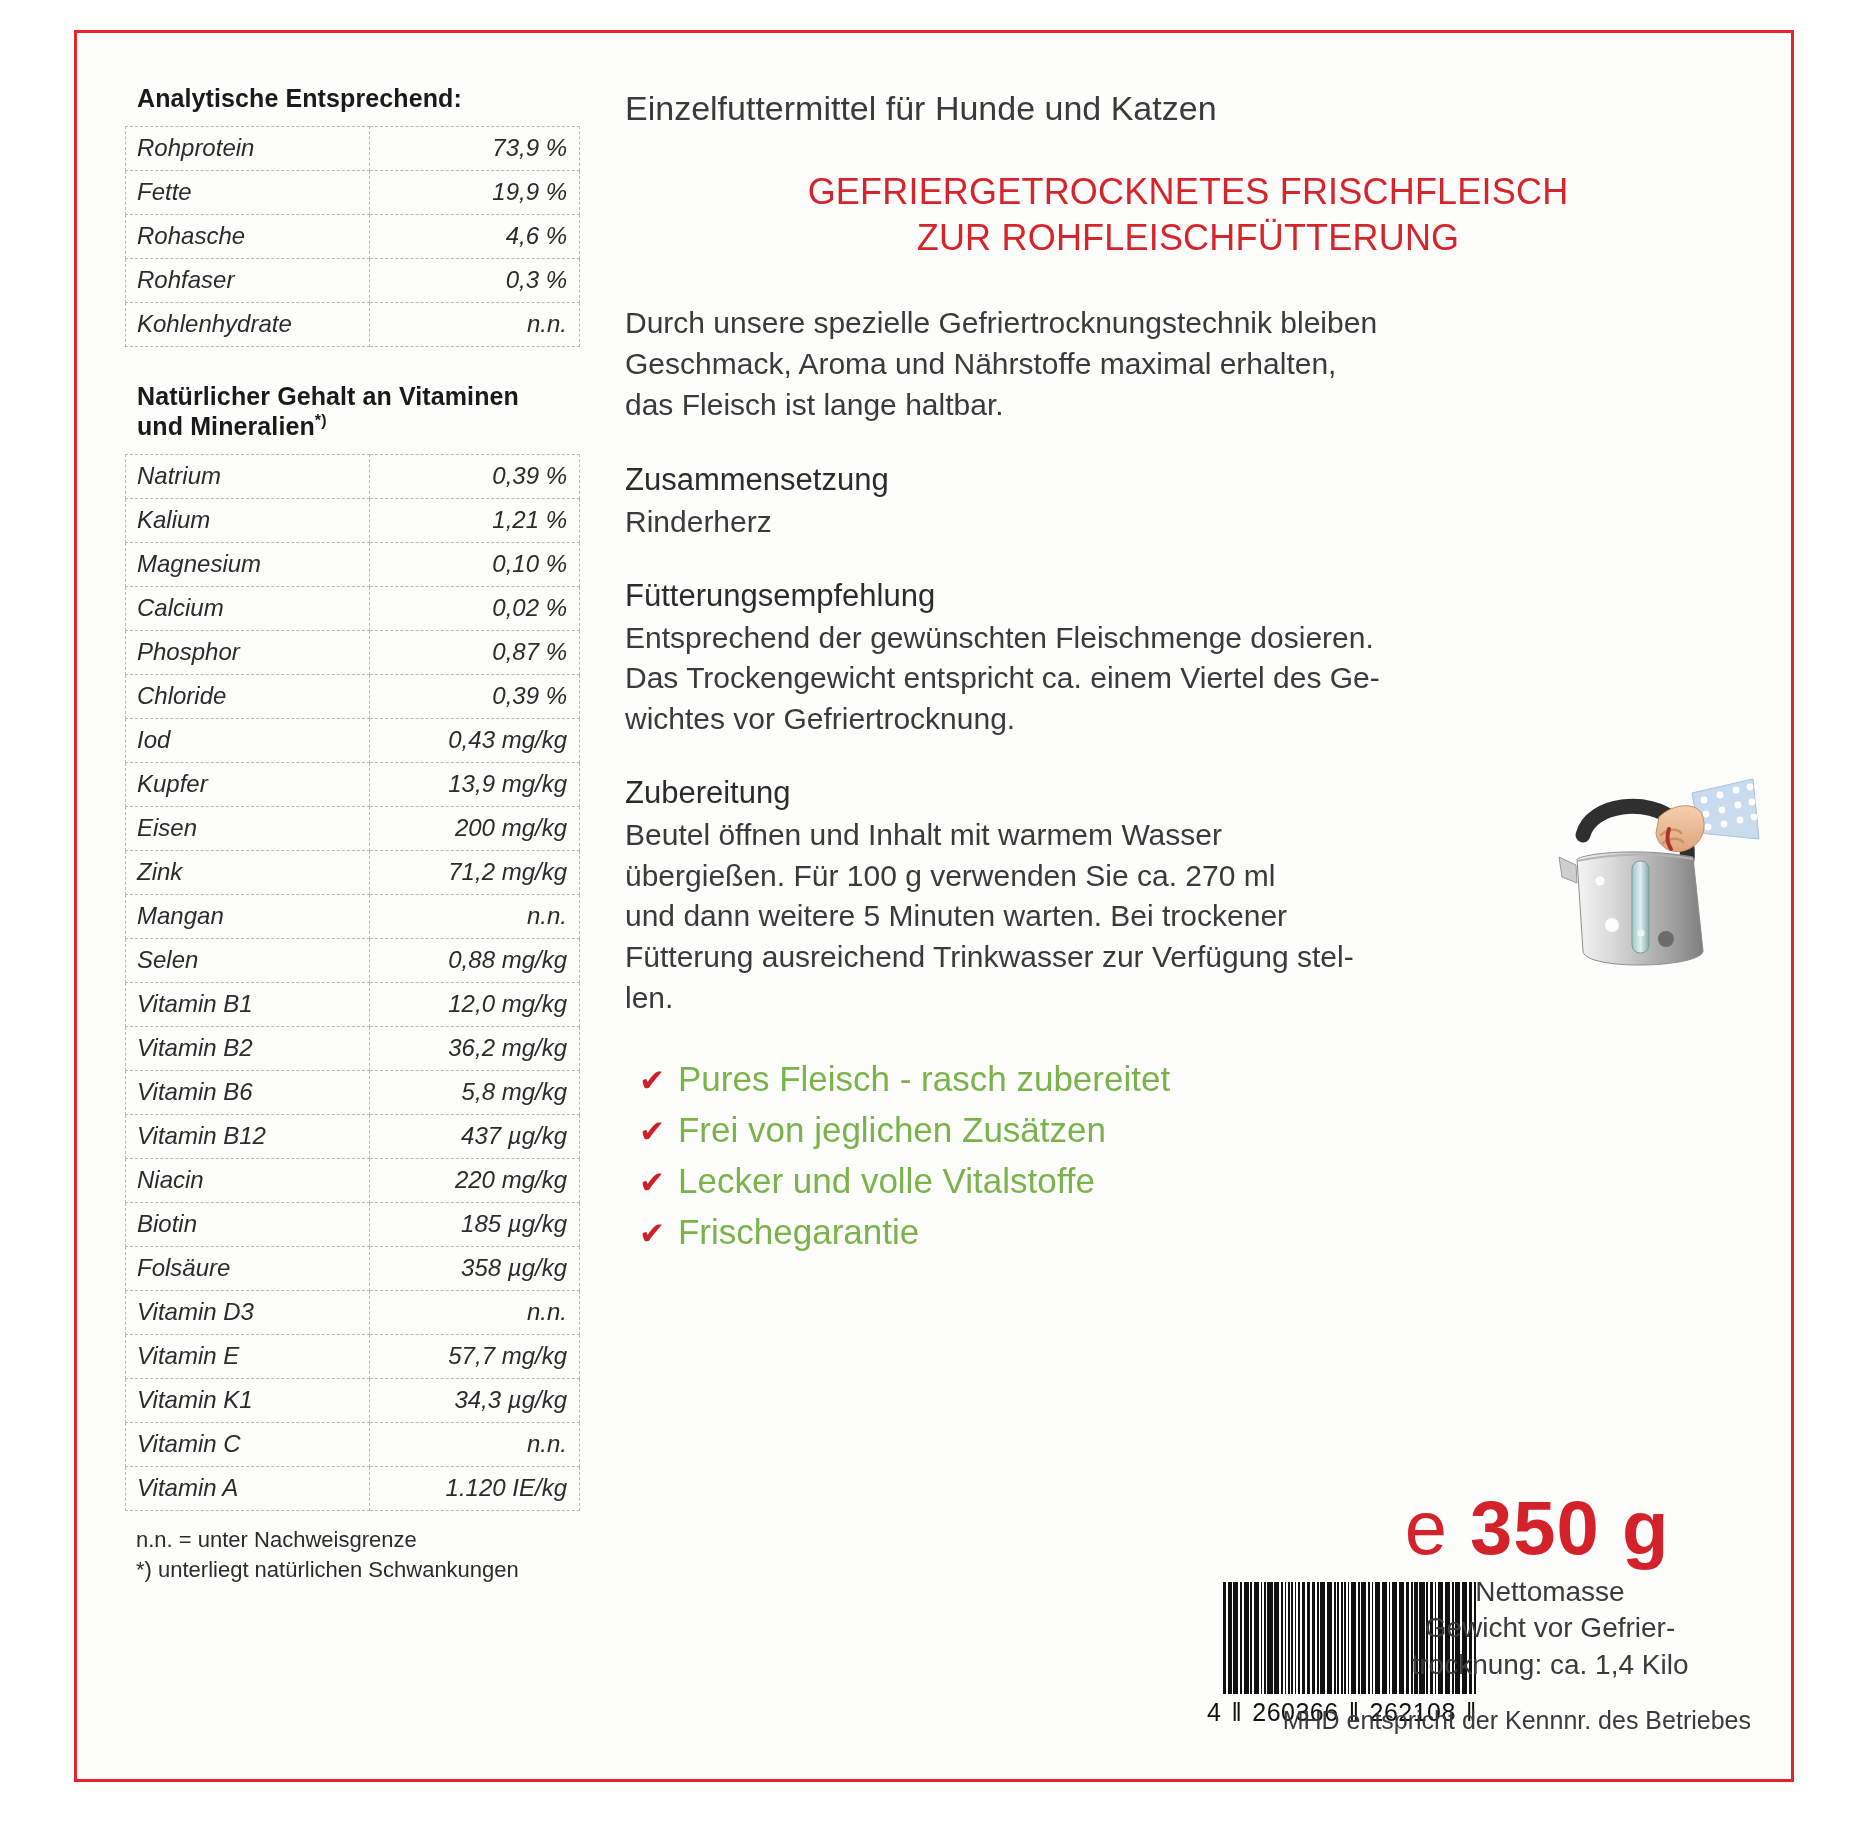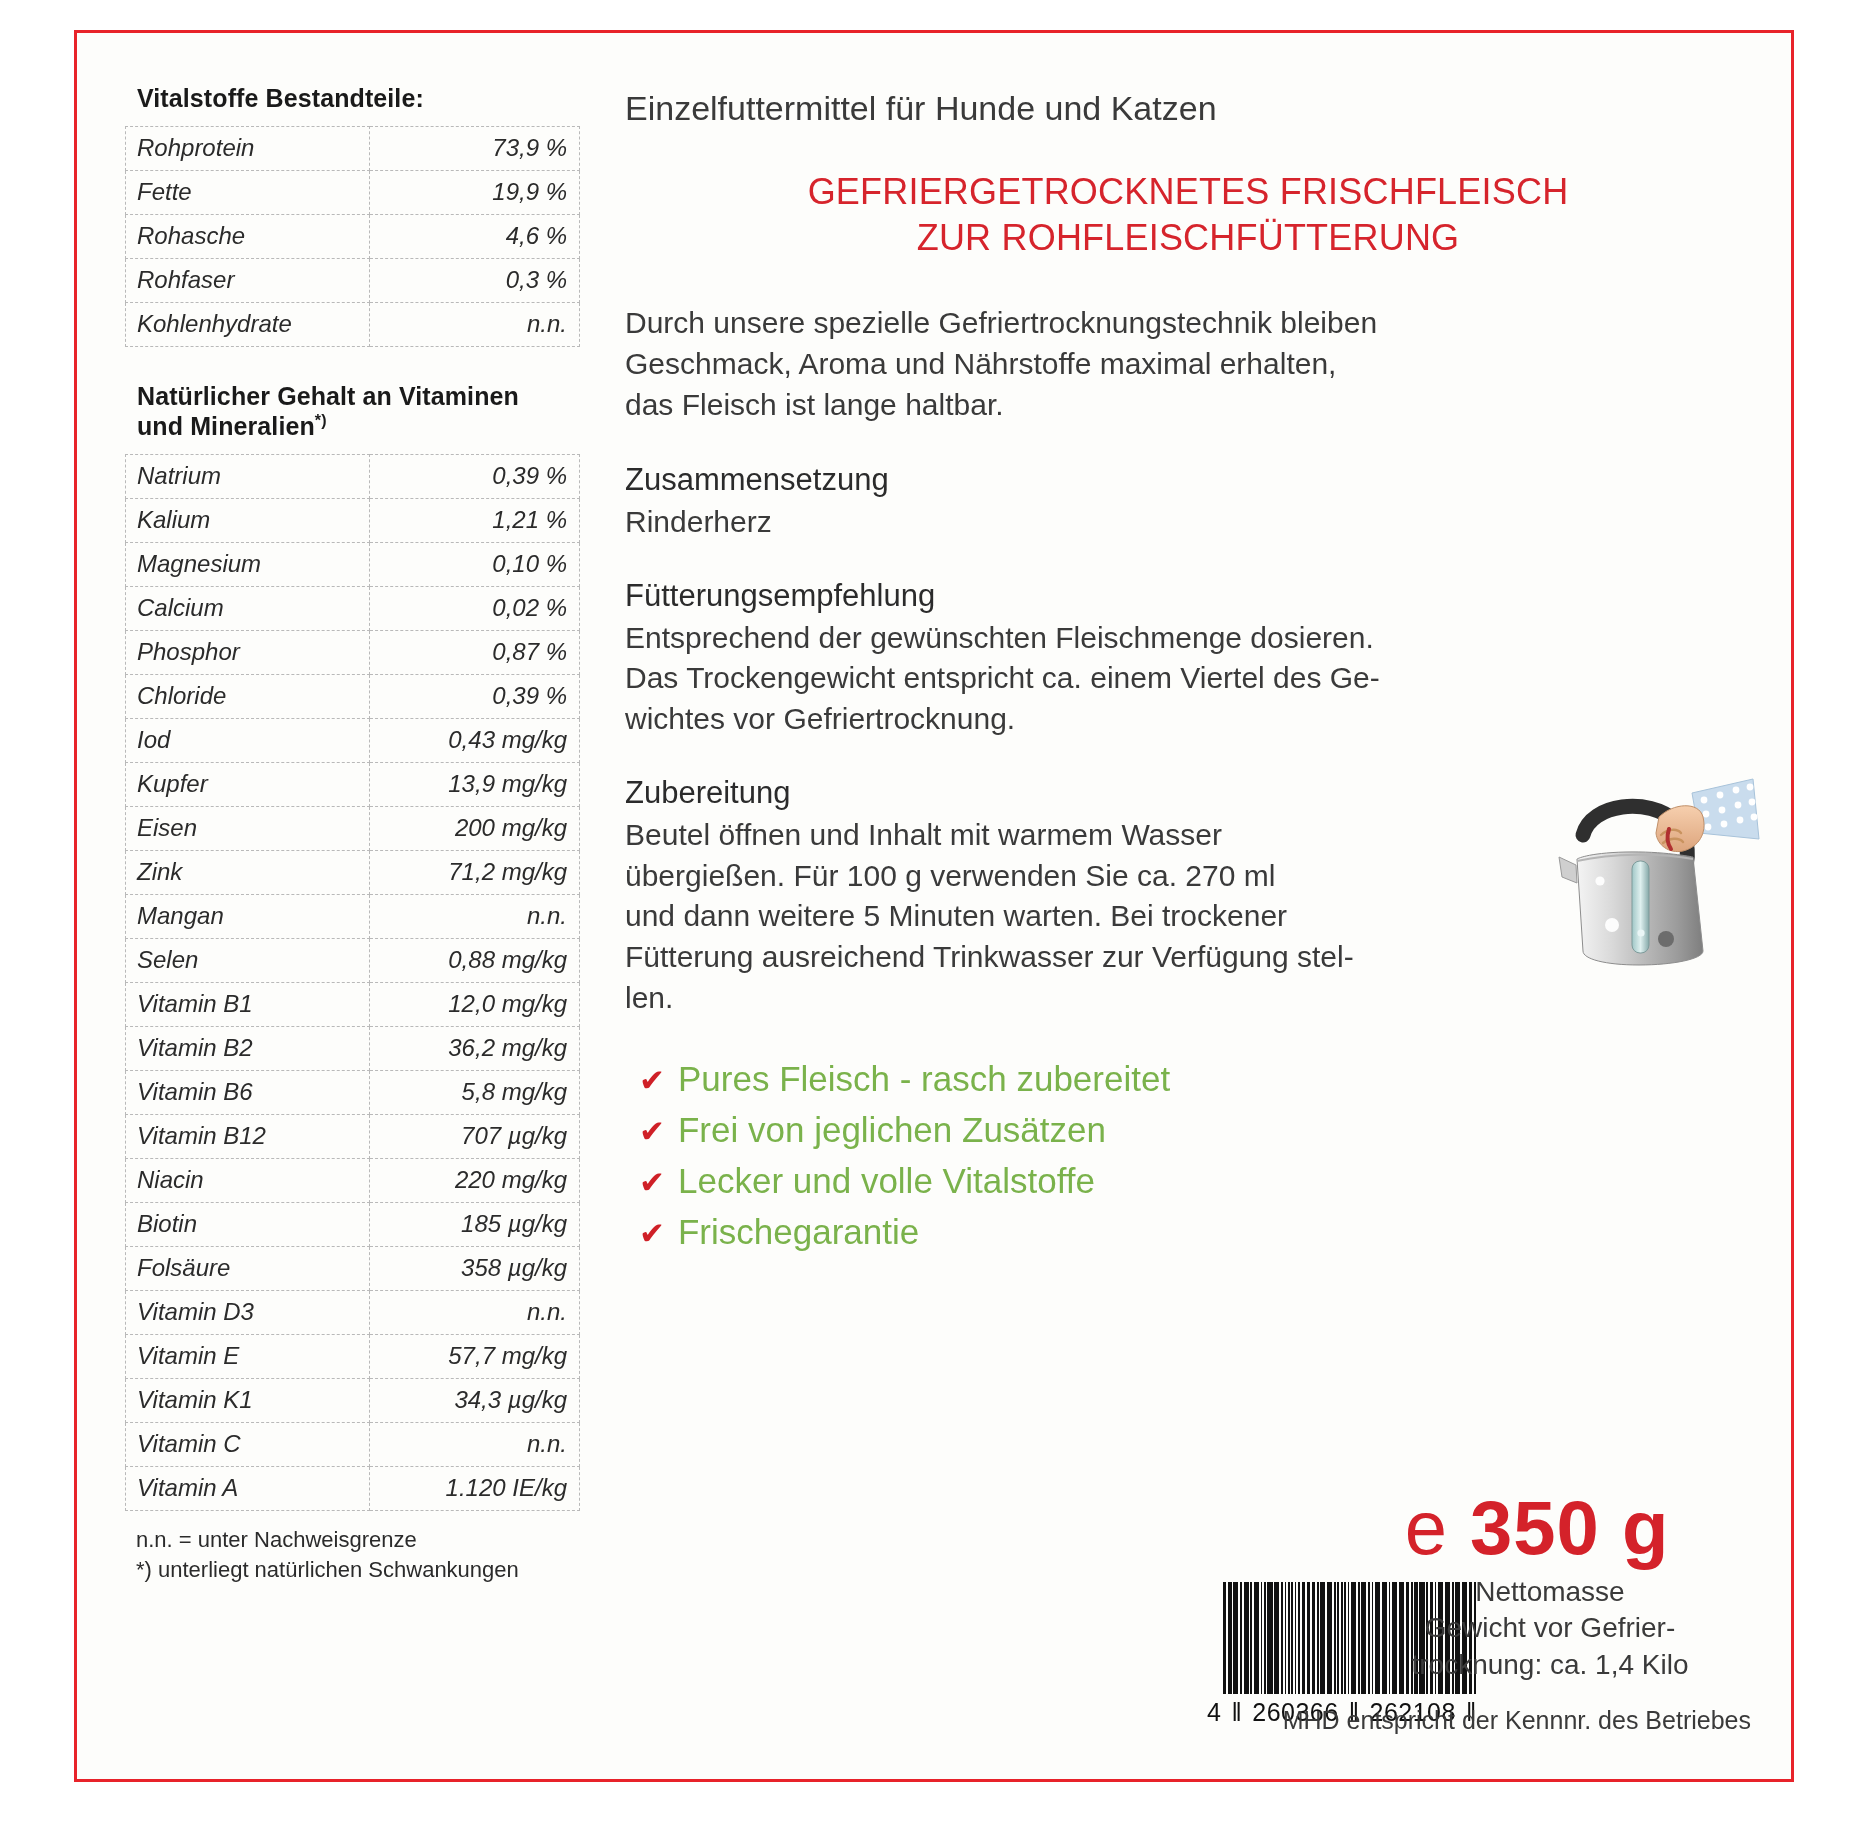--- a/index.html
+++ b/index.html
@@ -220,21 +220,21 @@
   }
 </style>
 </head>
 <body>
 
 <div id="label-frame">
   <div id="columns">
 
     <div id="left-col">
 
-      <div class="tbl-heading">Vitalstoffe Bestandteile:</div>
+      <div class="tbl-heading">Analytische Entsprechend:</div>
 
       <table class="data-table" id="analytical-table">
         <tbody>
             <tr>
               <td class="k">Rohprotein</td>
               <td class="v">73,9 %</td>
             </tr>
             <tr>
               <td class="k">Fette</td>
               <td class="v">19,9 %</td>
@@ -316,21 +316,21 @@
             <tr>
               <td class="k">Vitamin B2</td>
               <td class="v">36,2 mg/kg</td>
             </tr>
             <tr>
               <td class="k">Vitamin B6</td>
               <td class="v">5,8 mg/kg</td>
             </tr>
             <tr>
               <td class="k">Vitamin B12</td>
-              <td class="v">707 µg/kg</td>
+              <td class="v">437 µg/kg</td>
             </tr>
             <tr>
               <td class="k">Niacin</td>
               <td class="v">220 mg/kg</td>
             </tr>
             <tr>
               <td class="k">Biotin</td>
               <td class="v">185 µg/kg</td>
             </tr>
             <tr>

